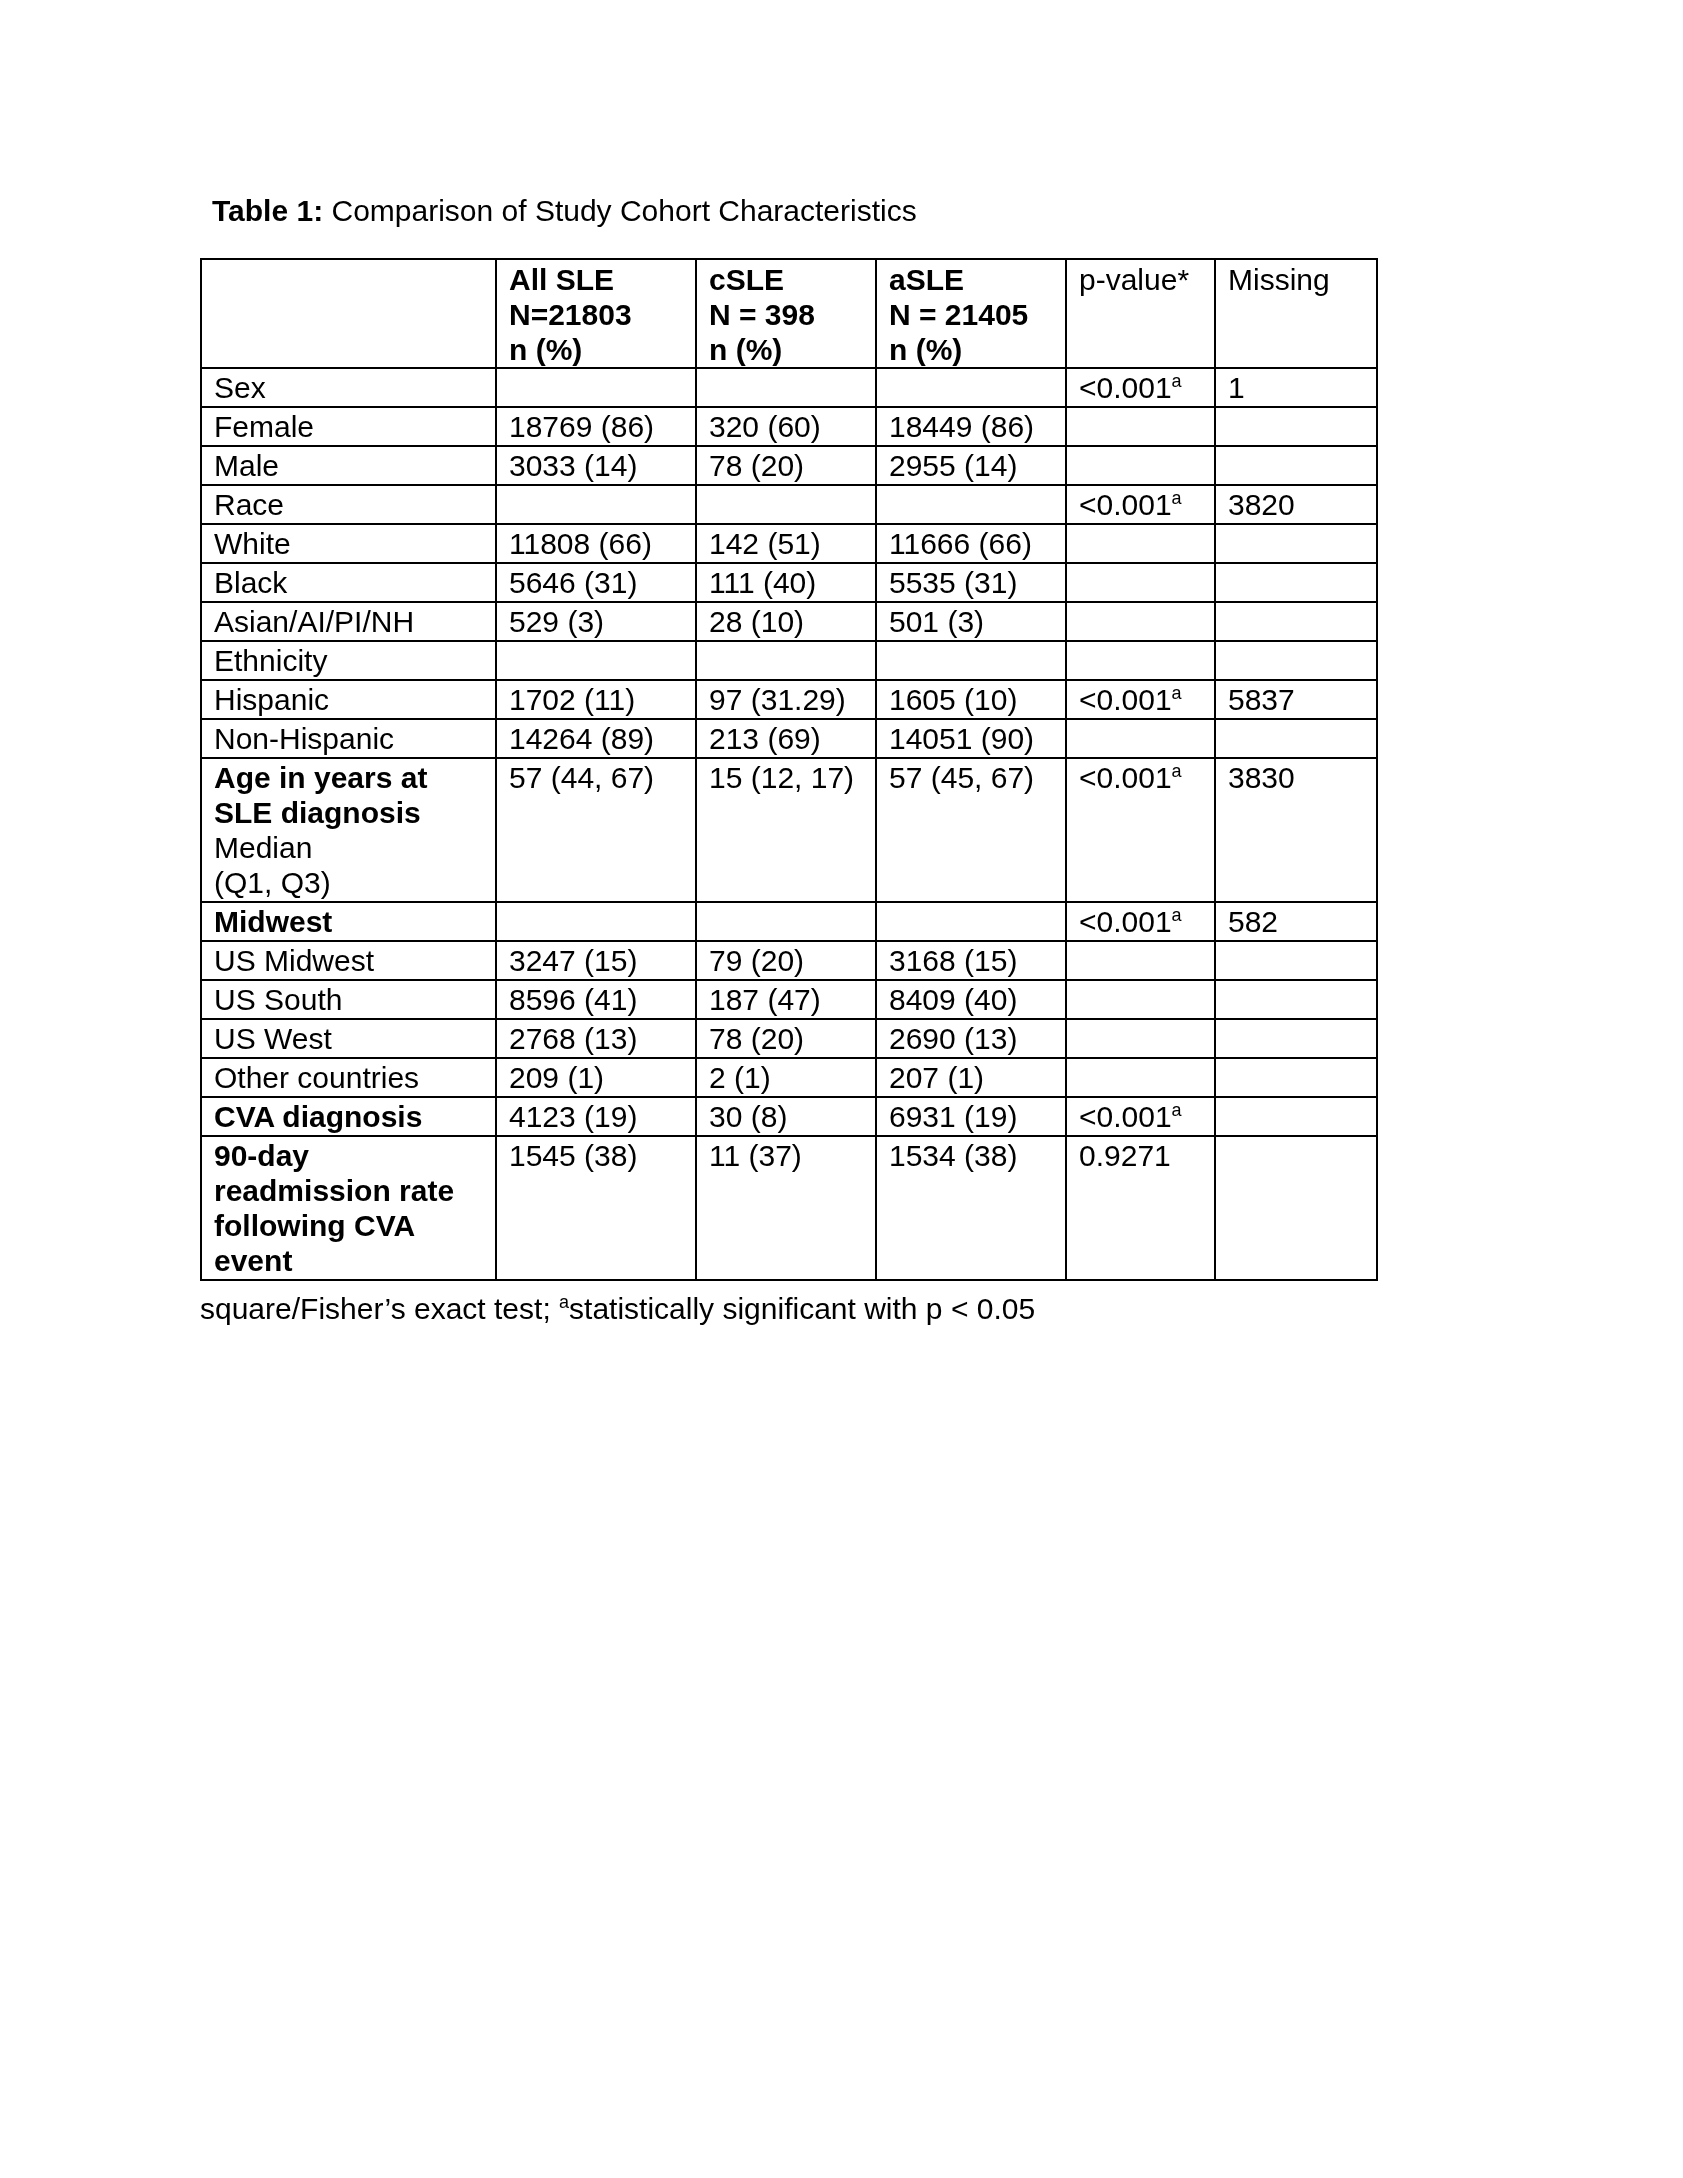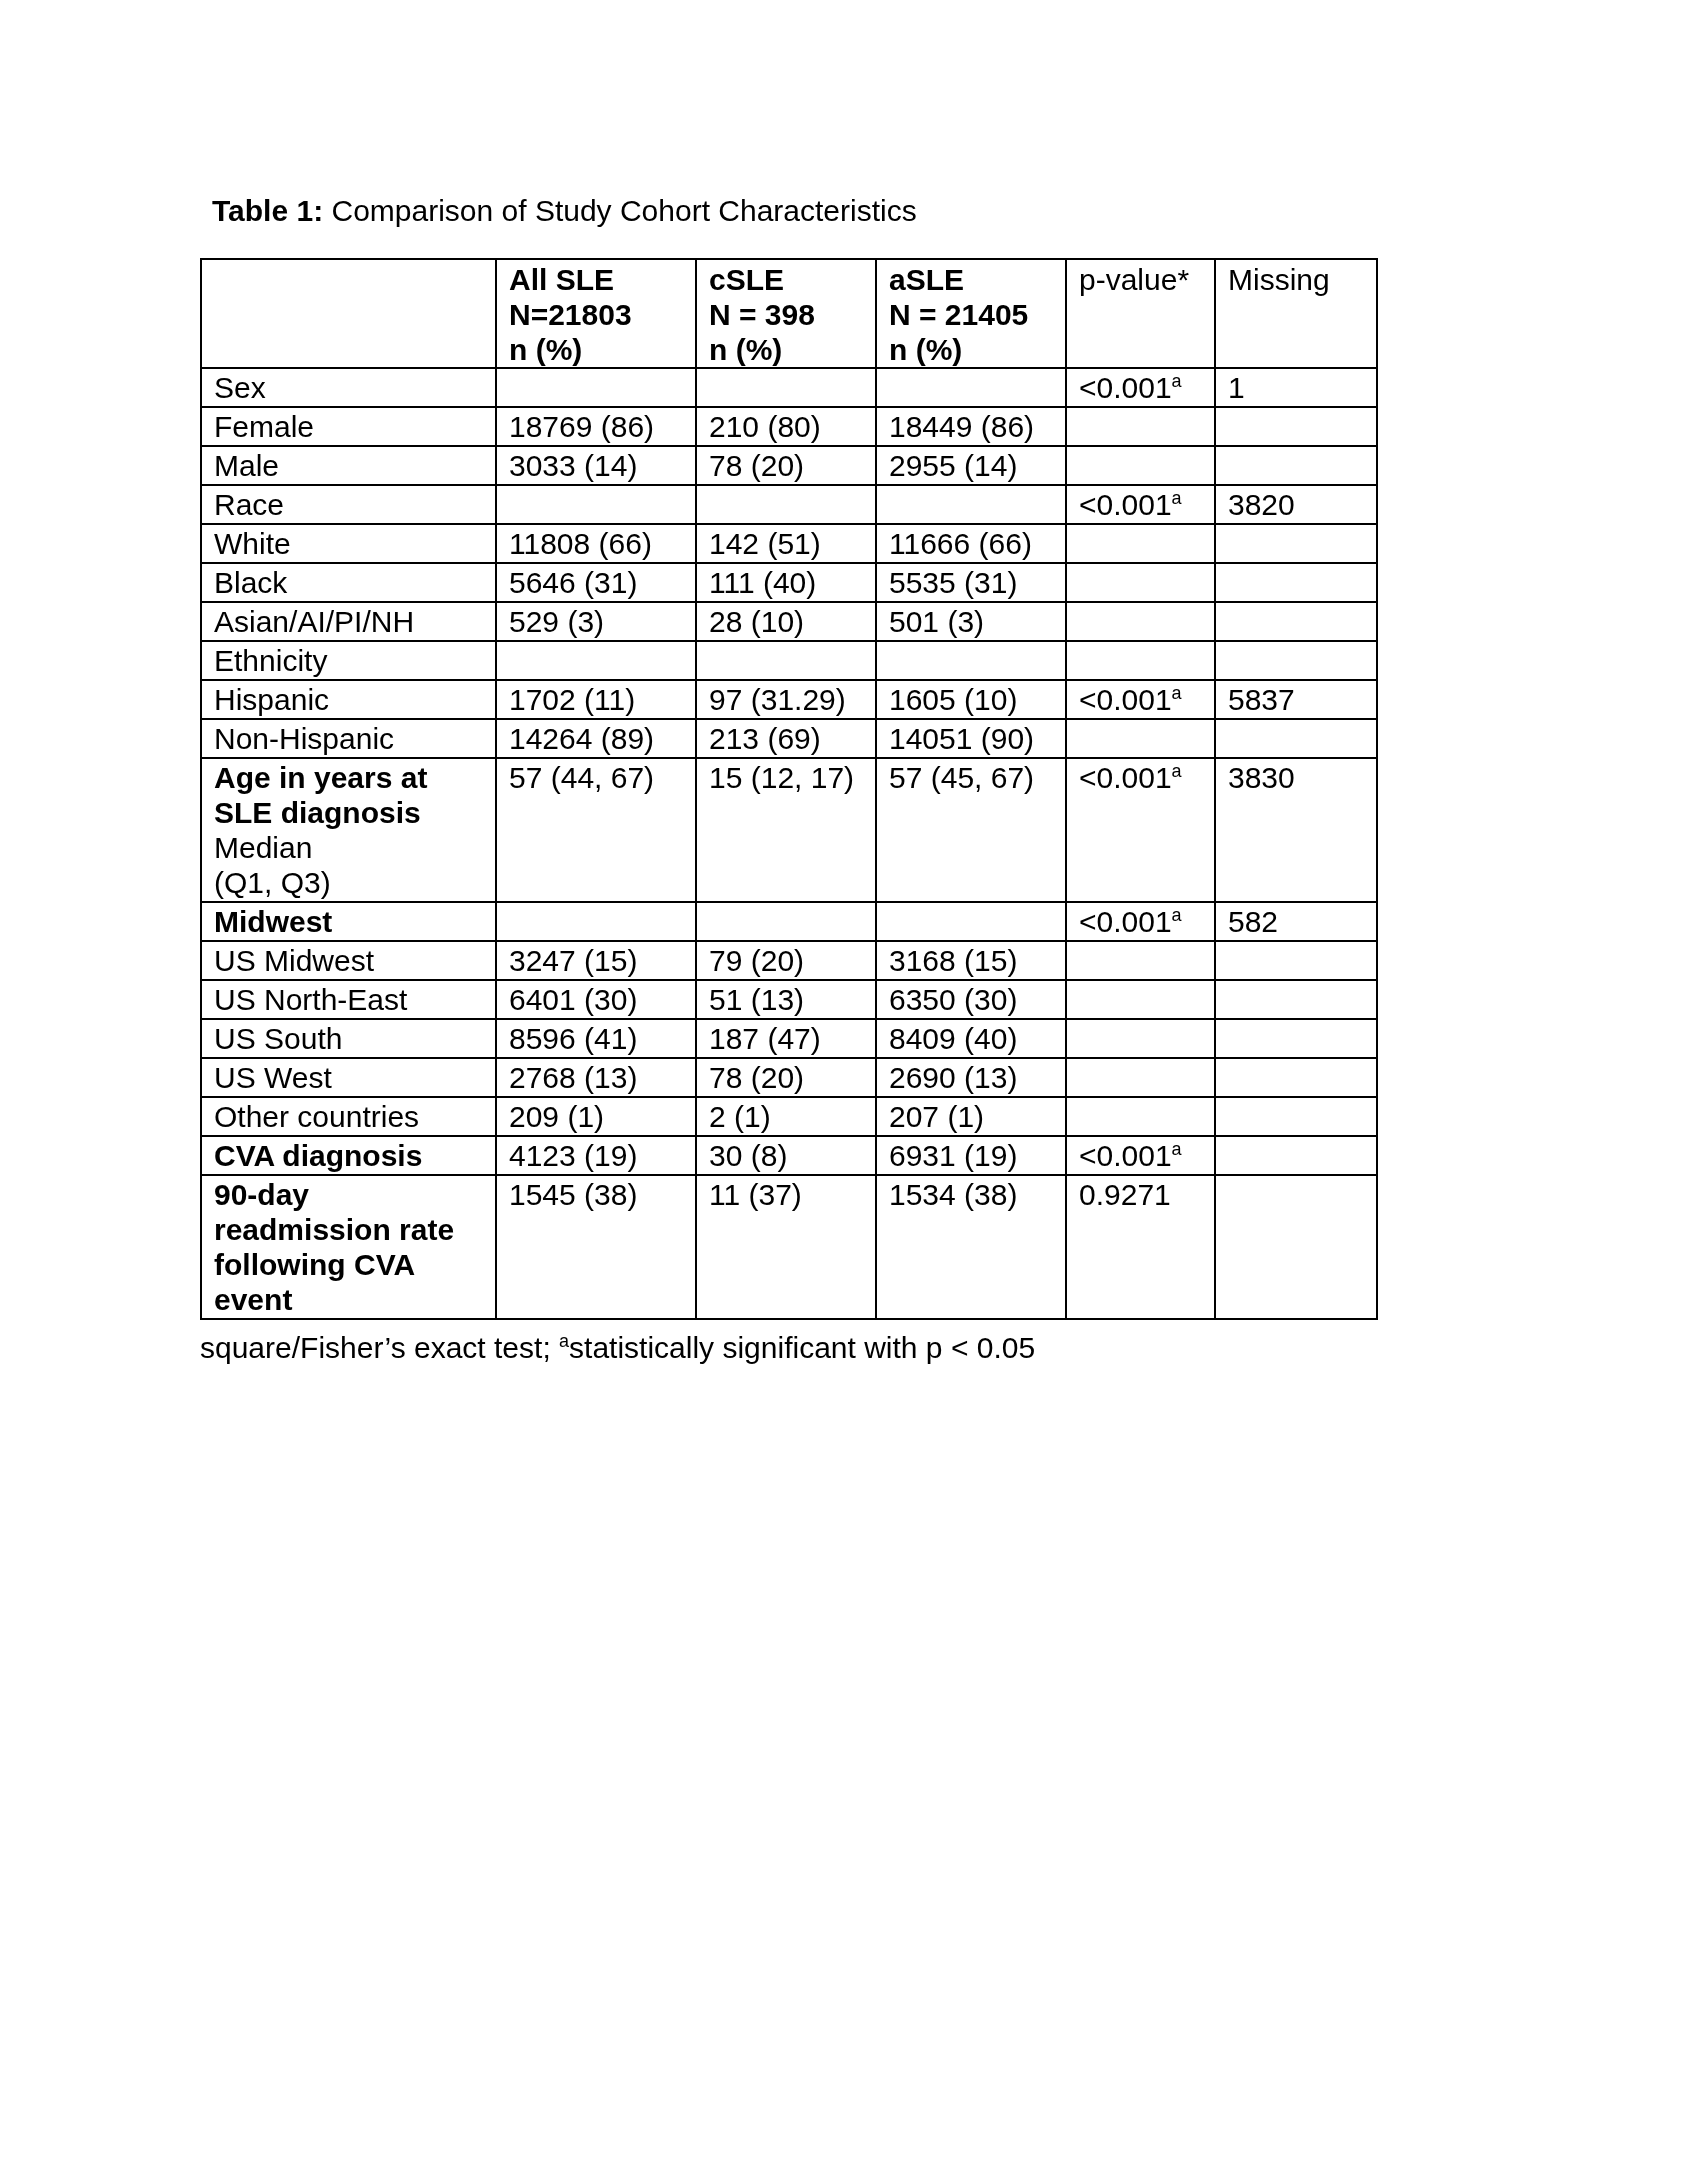--- a/index.html
+++ b/index.html
@@ -87,21 +87,21 @@
           <td></td>
           <td></td>
           <td><span>&lt;0.001</span><sup>a</sup></td>
           <td>1</td>
         </tr>
         <tr>
           <td class="ind3">
             <div>Female</div>
           </td>
           <td>18769 (86)</td>
-          <td>210 (80)</td>
+          <td>320 (60)</td>
           <td>18449 (86)</td>
           <td><span></span></td>
           <td></td>
         </tr>
         <tr>
           <td class="ind3">
             <div>Male</div>
           </td>
           <td>3033 (14)</td>
           <td>78 (20)</td>
@@ -207,30 +207,20 @@
             <div>US Midwest</div>
           </td>
           <td>3247 (15)</td>
           <td>79 (20)</td>
           <td>3168 (15)</td>
           <td><span></span></td>
           <td></td>
         </tr>
         <tr>
           <td class="ind1">
-            <div>US North-East</div>
-          </td>
-          <td>6401 (30)</td>
-          <td>51 (13)</td>
-          <td>6350 (30)</td>
-          <td><span></span></td>
-          <td></td>
-        </tr>
-        <tr>
-          <td class="ind1">
             <div>US South</div>
           </td>
           <td>8596 (41)</td>
           <td>187 (47)</td>
           <td>8409 (40)</td>
           <td><span></span></td>
           <td></td>
         </tr>
         <tr>
           <td class="ind1">

